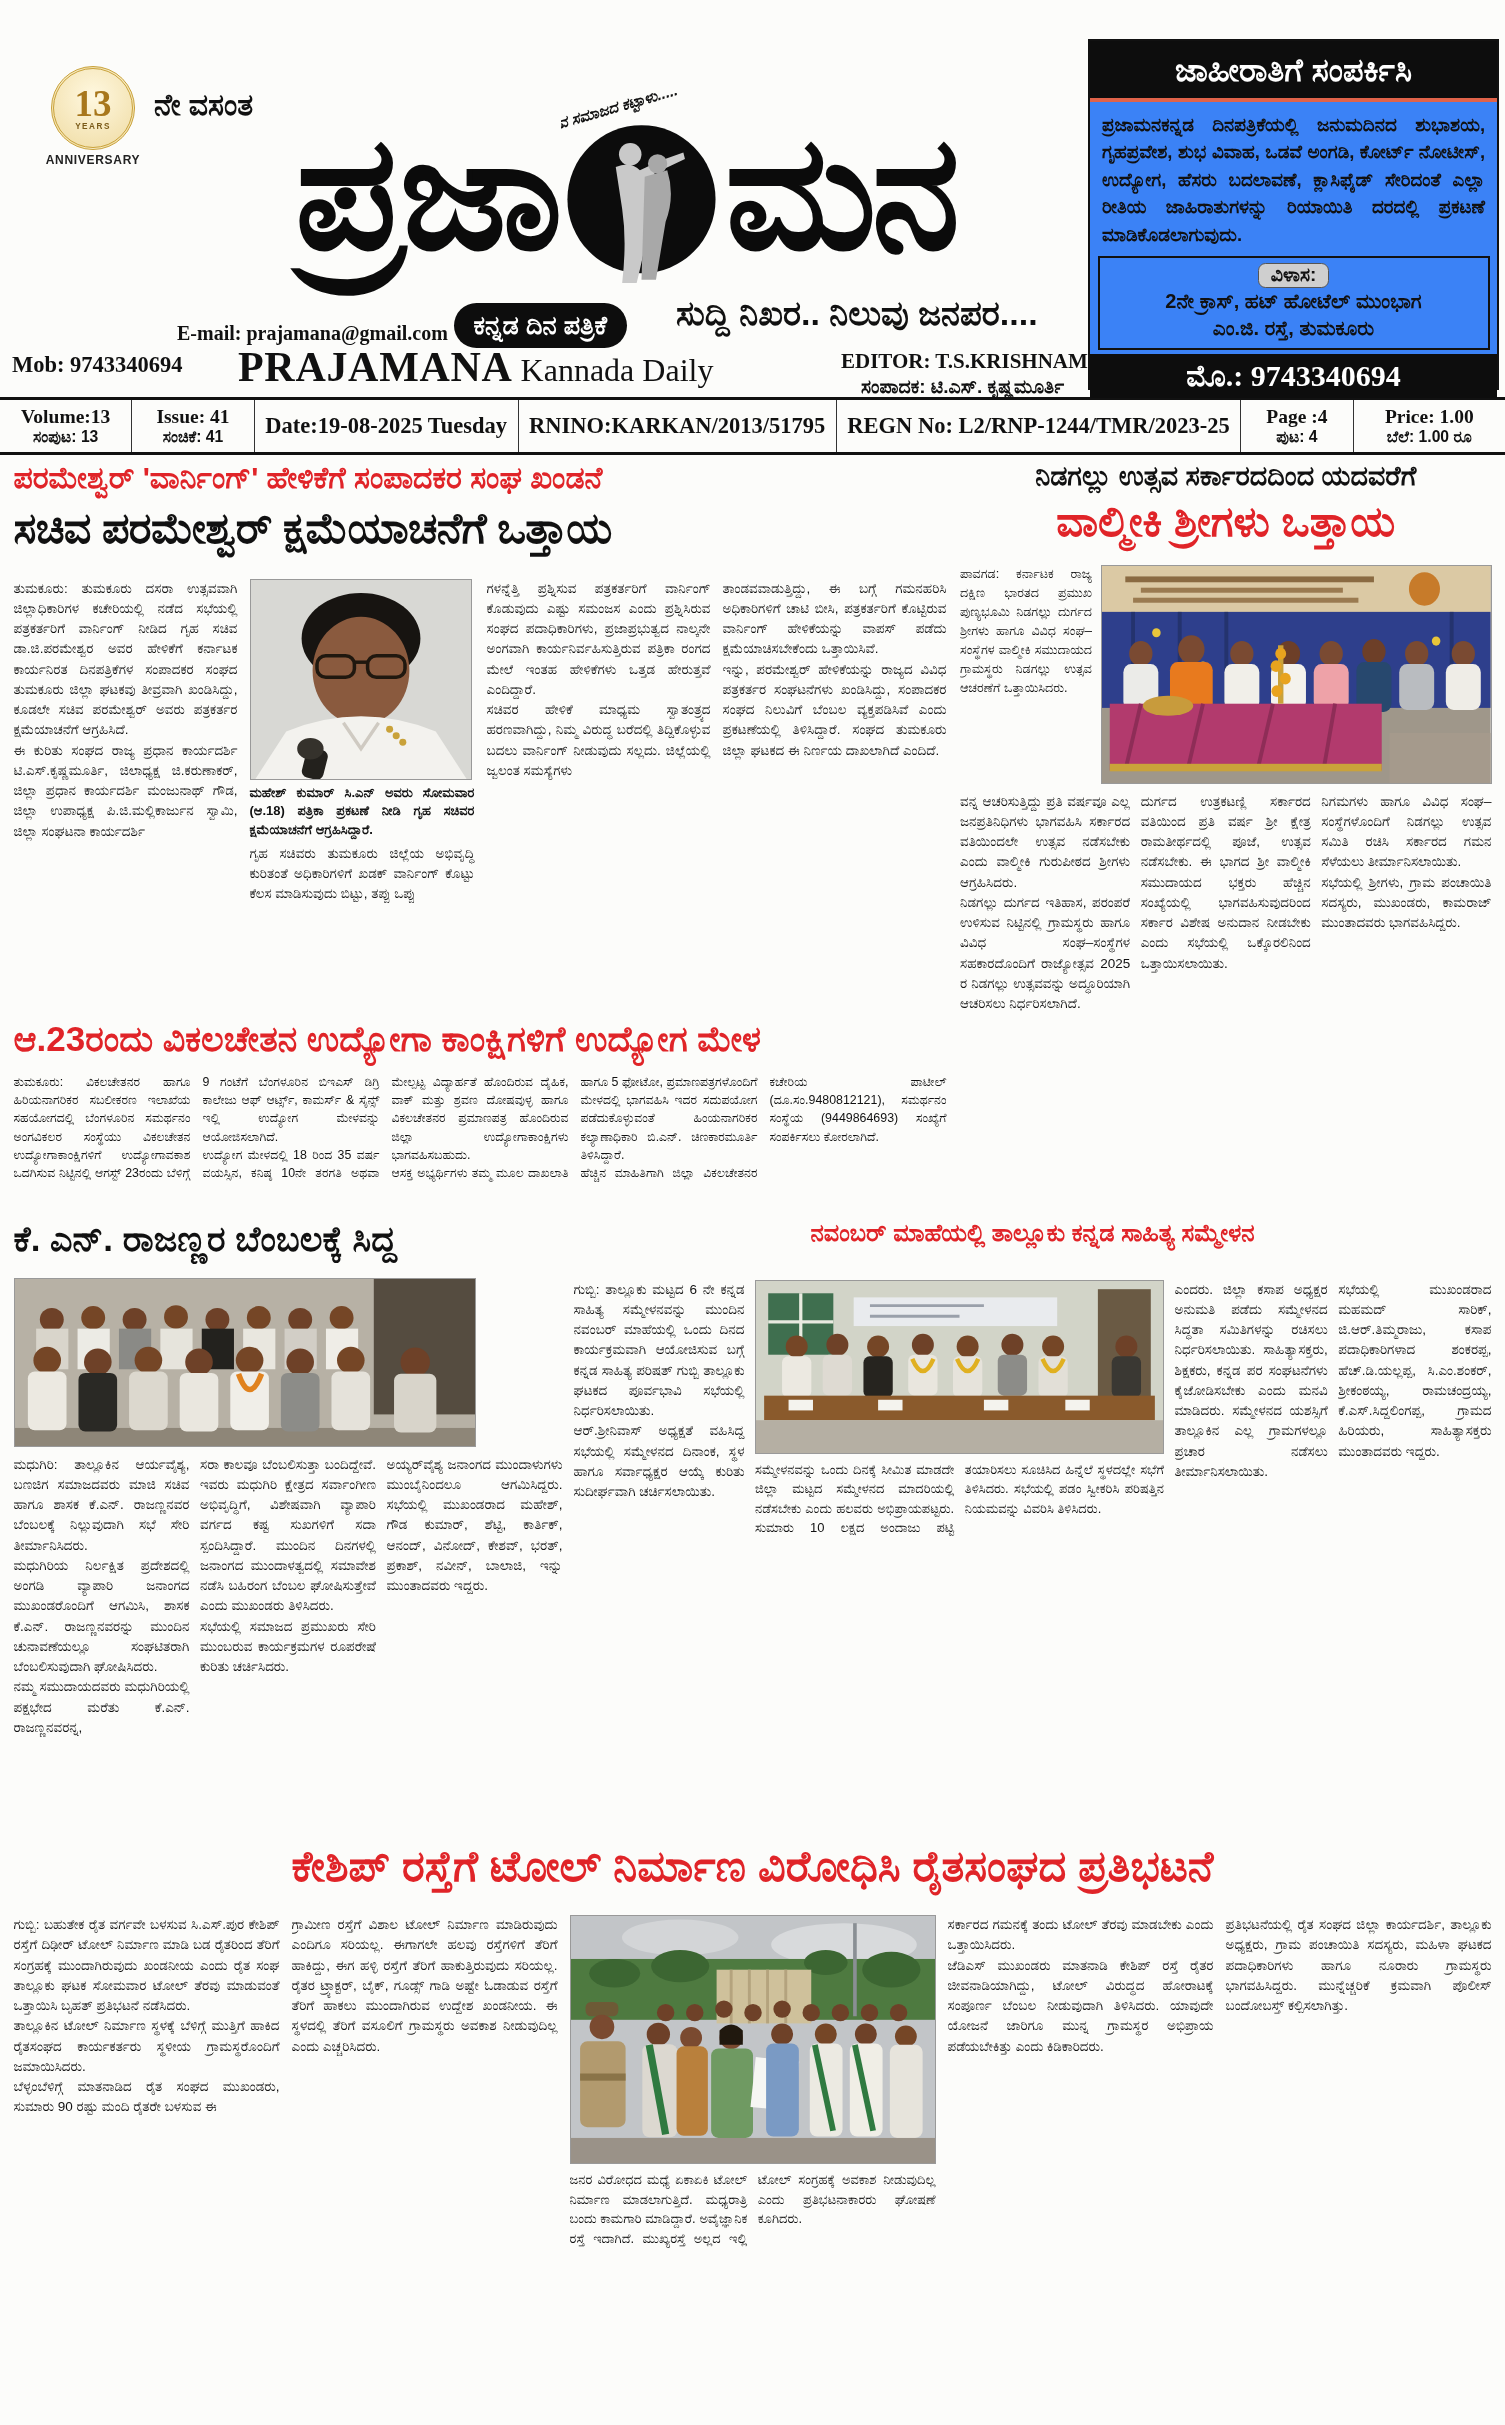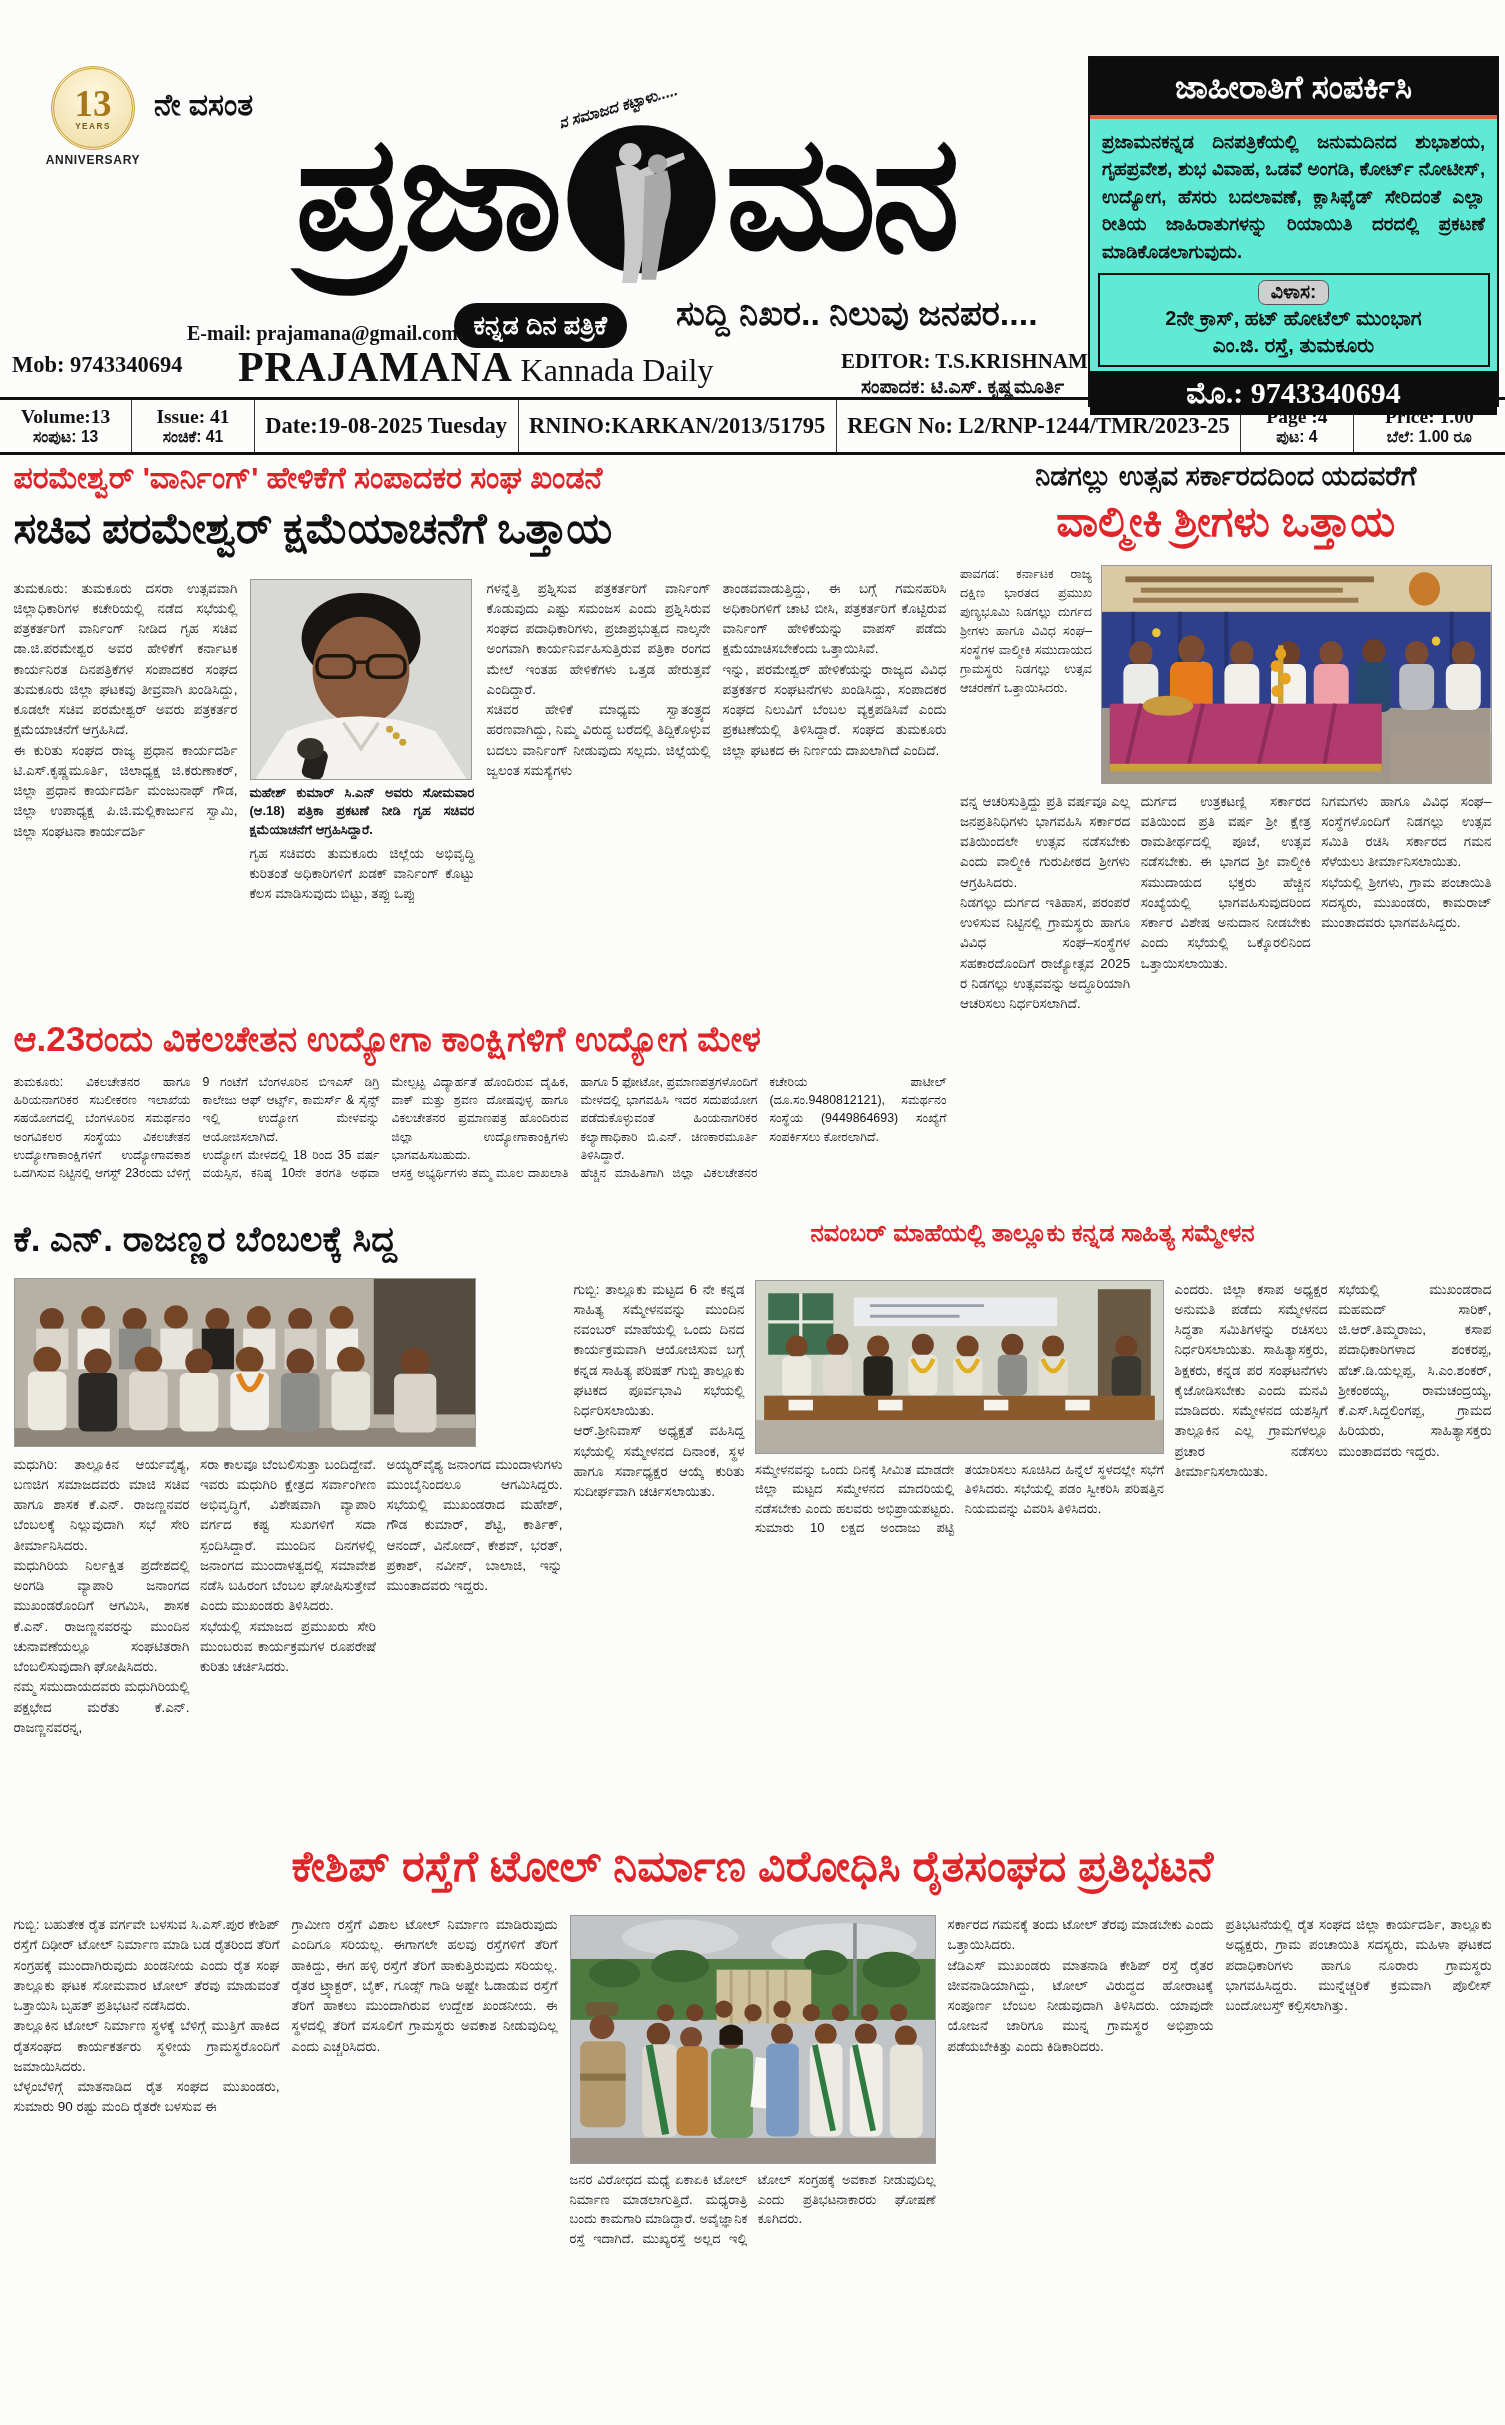--- a/index.html
+++ b/index.html
@@ -22,31 +22,31 @@
   .anniv-num{ font-family:"Liberation Serif",serif; font-size:37px; font-weight:700; color:#a8771c; line-height:1; }
   .anniv-years{ font-size:8.2px; font-weight:700; letter-spacing:1.5px; color:#7a5a18; }
   .anniv-word{ margin-top:3px; font-size:12px; font-weight:700; letter-spacing:0.7px; color:#222; }
   .anniv-kn{ position:absolute; left:154px; top:88px; font-size:30px; font-weight:800; white-space:nowrap; }
 
   .mast-row{ position:absolute; left:172px; top:81px; width:907px; height:225px;
     display:flex; align-items:center; justify-content:center; gap:3px; }
   .mast-word{ font-size:159px; font-weight:800; line-height:0.95; letter-spacing:-4.5px; color:#0b0b0b; }
   .emblem-wrap{ width:161px; height:201px; position:relative; flex:none; }
 
-  .email{ position:absolute; left:187px; top:322px; font-family:"Liberation Serif",serif; font-size:20px; font-weight:700; }
+  .email{ position:absolute; left:177px; top:322px; font-family:"Liberation Serif",serif; font-size:20px; font-weight:700; }
   .mob{ position:absolute; left:12px; top:352px; font-family:"Liberation Serif",serif; font-size:22.5px; font-weight:700; }
   .engname{ position:absolute; left:238px; top:343px; font-family:"Liberation Serif",serif; font-size:42px; font-weight:700; letter-spacing:0.7px; white-space:nowrap; }
   .engsub{ font-size:32px; font-weight:400; letter-spacing:0; }
   .badge{ position:absolute; left:454px; top:303px; background:#0d0d0d; color:#fff; border-radius:22.5px;
     padding:7.5px 19.5px; font-size:25.5px; font-weight:800; }
   .tagline{ position:absolute; left:676px; top:294px; font-size:34px; font-weight:800; white-space:nowrap; }
   .editor-en{ position:absolute; left:841px; top:349px; font-family:"Liberation Serif",serif; font-size:21px; font-weight:700; }
   .editor-kn{ position:absolute; left:861px; top:376px; font-size:19px; font-weight:700; }
 
-  .adbox{ position:absolute; right:6px; top:56px; width:411px; height:351px; border:2.2px solid #111; background:#5eead4; }
+  .adbox{ position:absolute; right:6px; top:39px; width:411px; height:351px; border:2.2px solid #111; background:#3b82f6; }
   .ad-title{ background:#0d0d0d; color:#fff; text-align:center; font-size:32px; font-weight:800;
     padding:10.5px 0 9px; border-bottom:4.5px solid #e0634a; }
   .ad-body{ padding:9px 12px 4.5px; font-size:18.4px; font-weight:700; line-height:1.5; text-align:justify; }
   .ad-addr{ margin:3px 7.5px 0; border:2.2px solid #111; text-align:center; padding:4.5px 3px 6px; }
   .ad-addr-label{ display:inline-block; background:#cfcfcf; border:1.5px solid #555; border-radius:7.5px;
     padding:0.7px 12px; font-size:19px; font-weight:800; }
   .ad-addr-line{ font-size:20px; font-weight:800; line-height:1.35; }
   .ad-phone{ background:#0d0d0d; color:#fff; text-align:center; font-family:"Liberation Serif",serif;
     font-size:30px; font-weight:700; padding:4.5px 0; margin-top:4.5px; }
 

